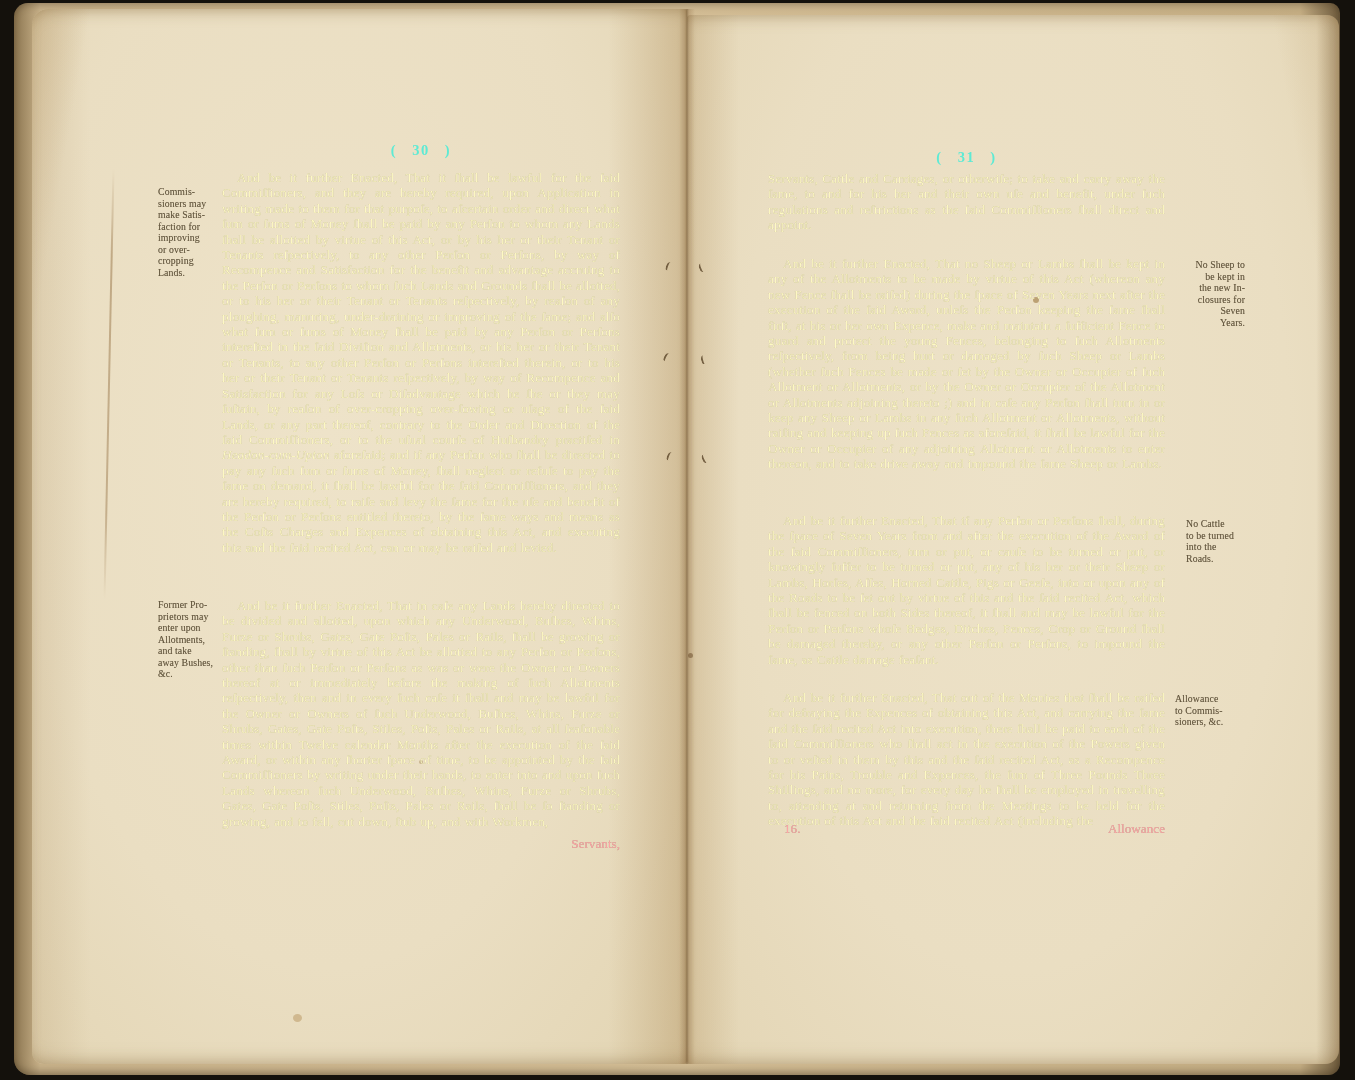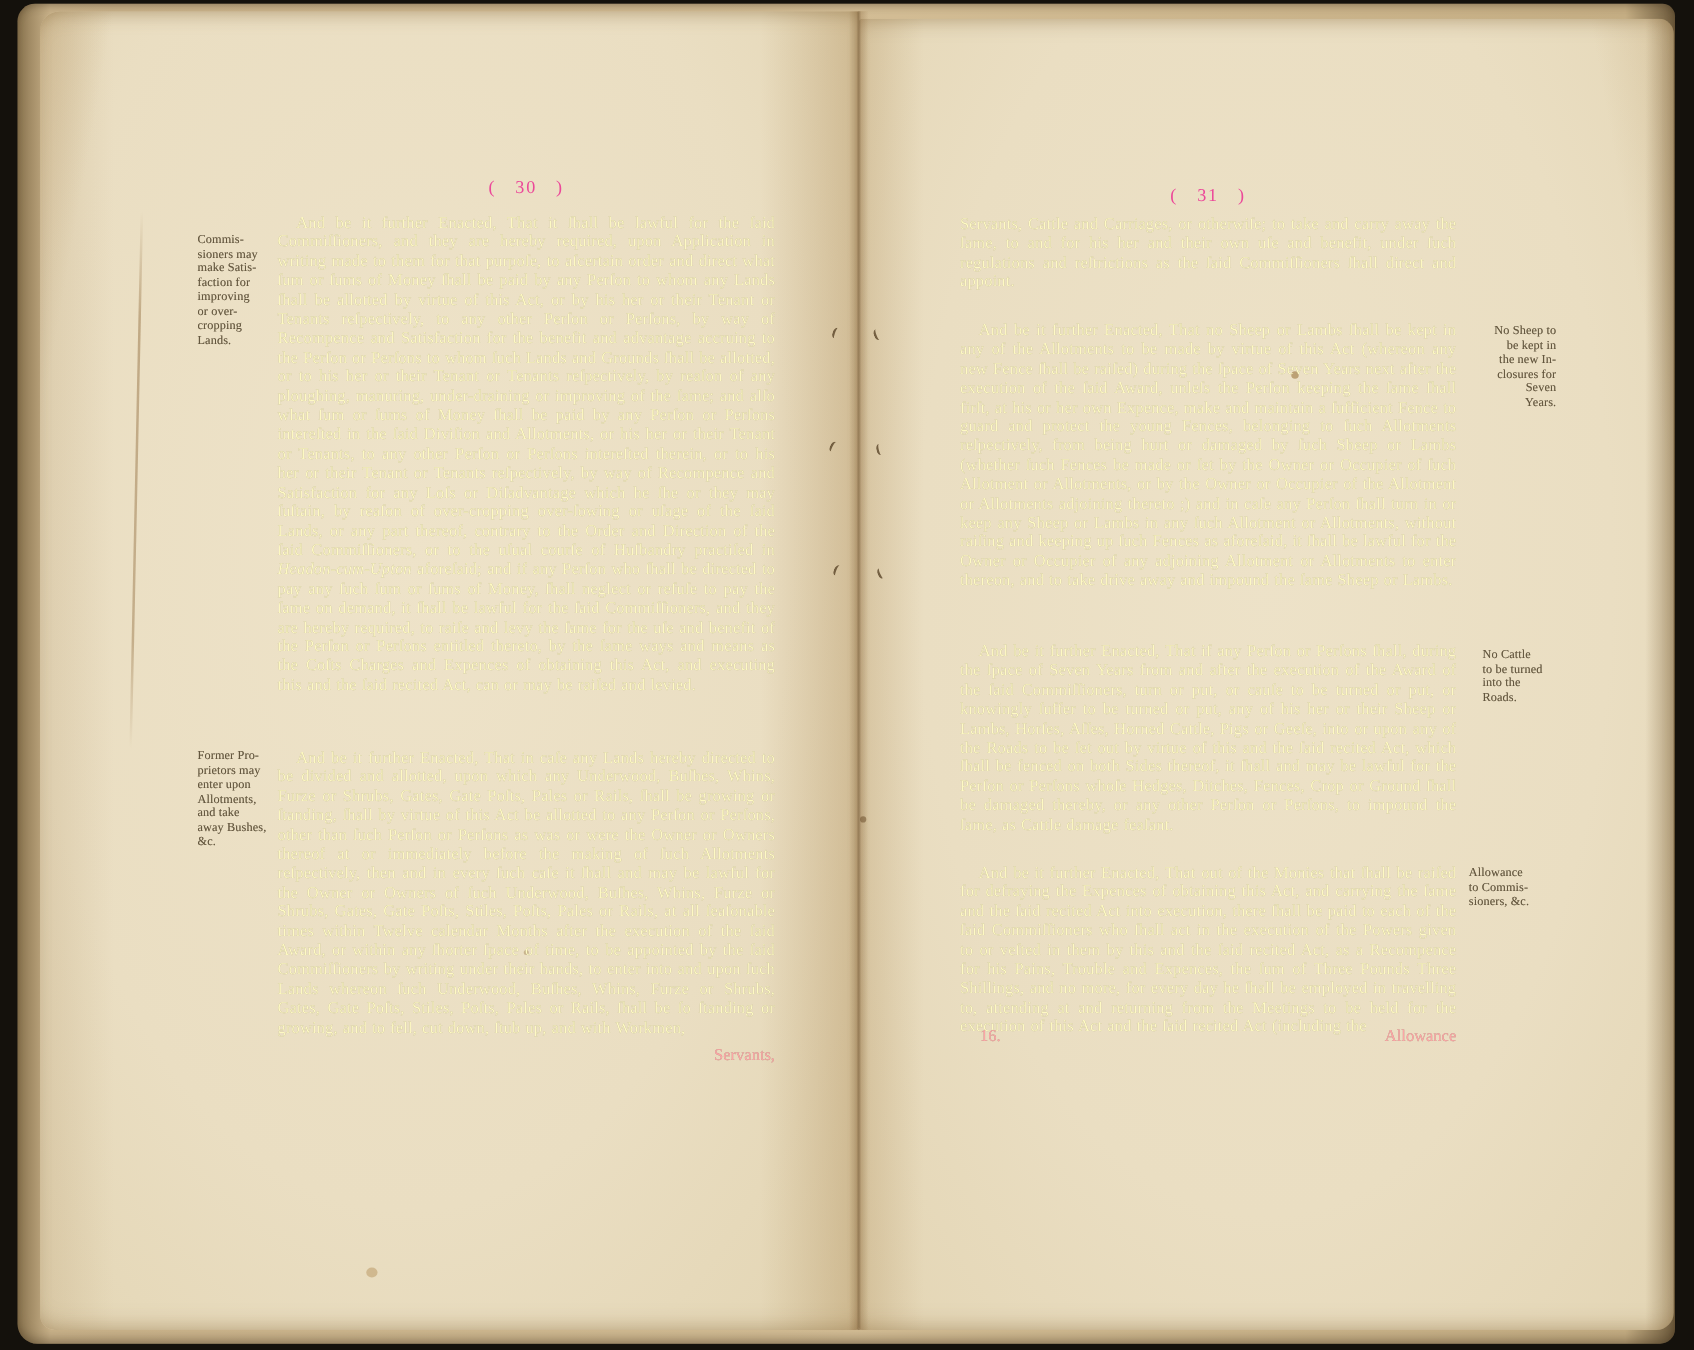--- a/index.html
+++ b/index.html
@@ -48,21 +48,21 @@
     transform:rotate(1.2deg);
   }
   .speck{position:absolute;border-radius:50%;}
   .speck.s1{left:1033px;top:297px;width:6px;height:6px;background:rgba(150,110,50,.55);}
   .speck.s2{left:293px;top:1014px;width:9px;height:8px;background:rgba(170,130,70,.40);}
   .speck.s3{left:688px;top:653px;width:5px;height:5px;background:rgba(110,80,45,.55);}
   .speck.s4{left:419px;top:760px;width:4px;height:4px;background:rgba(150,115,60,.40);}
 
   .pagenum{
     position:absolute;text-align:center;
-    font-size:14.5px;color:#ec4899;letter-spacing:1.5px;word-spacing:10px;
+    font-size:14.5px;color:#5eead4;letter-spacing:1.5px;word-spacing:10px;font-weight:bold;
   }
   .bodytext{
     position:absolute;text-align:justify;
     font-size:13.2px;line-height:15.4px;color:#fef9c3;
     letter-spacing:.12px;word-spacing:.6px;
     text-shadow:0 0 .5px rgba(90,78,62,.55);
   }
   .bodytext.indent{text-indent:15px;}
   .italic{font-style:italic;}
   .catchrow{

